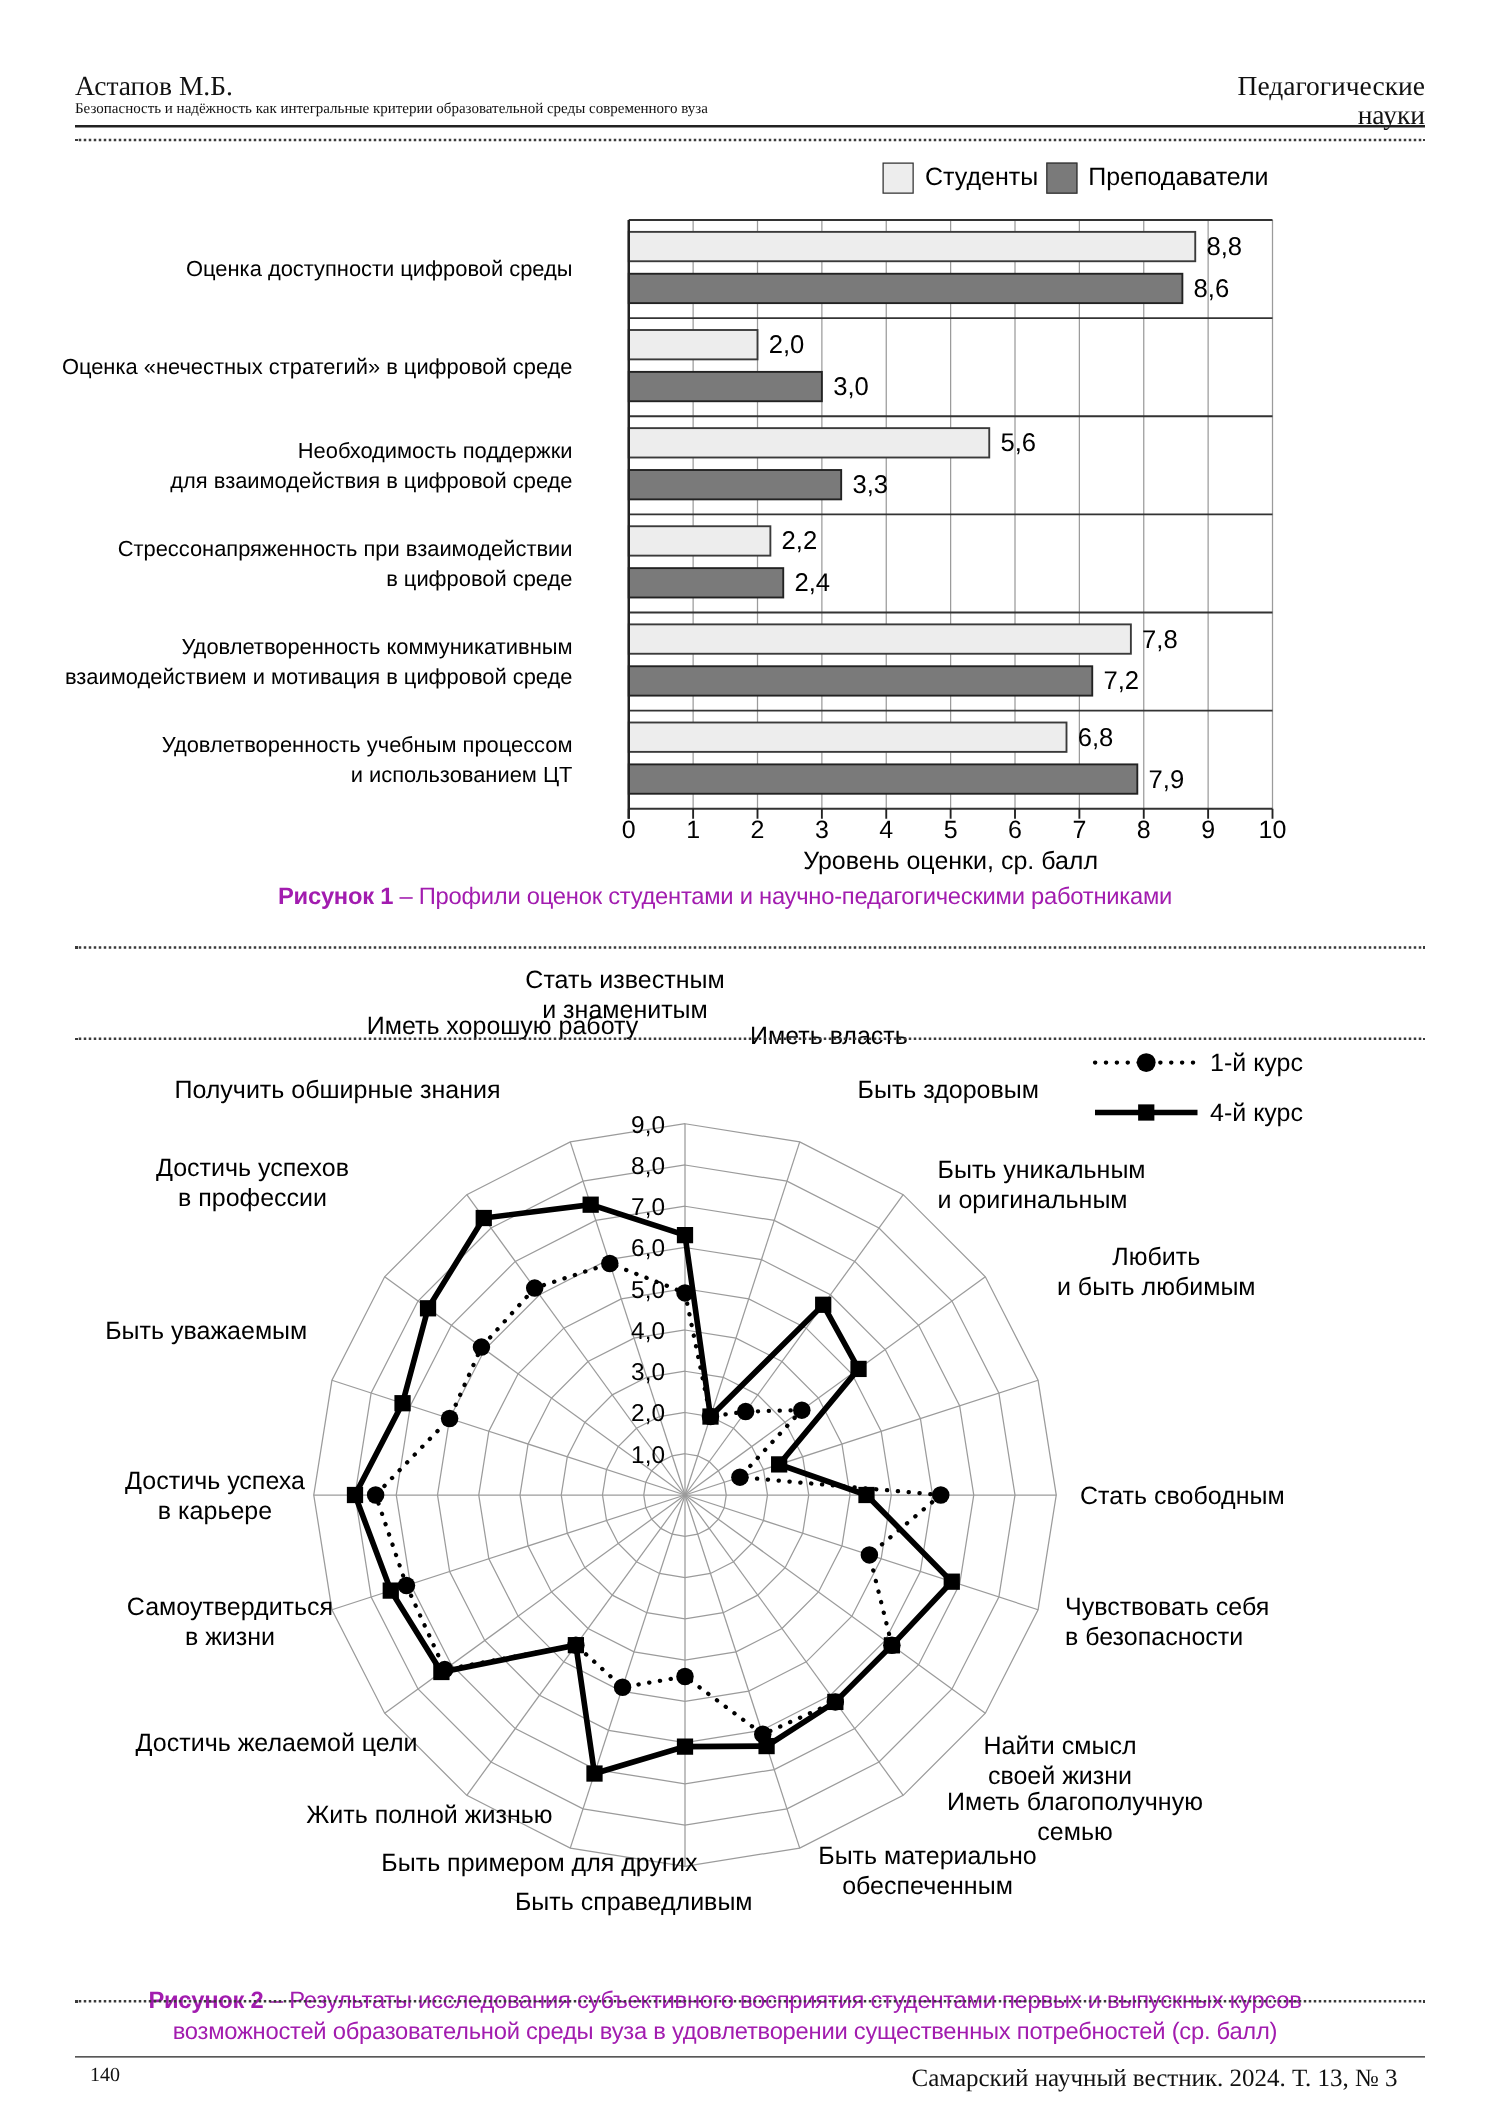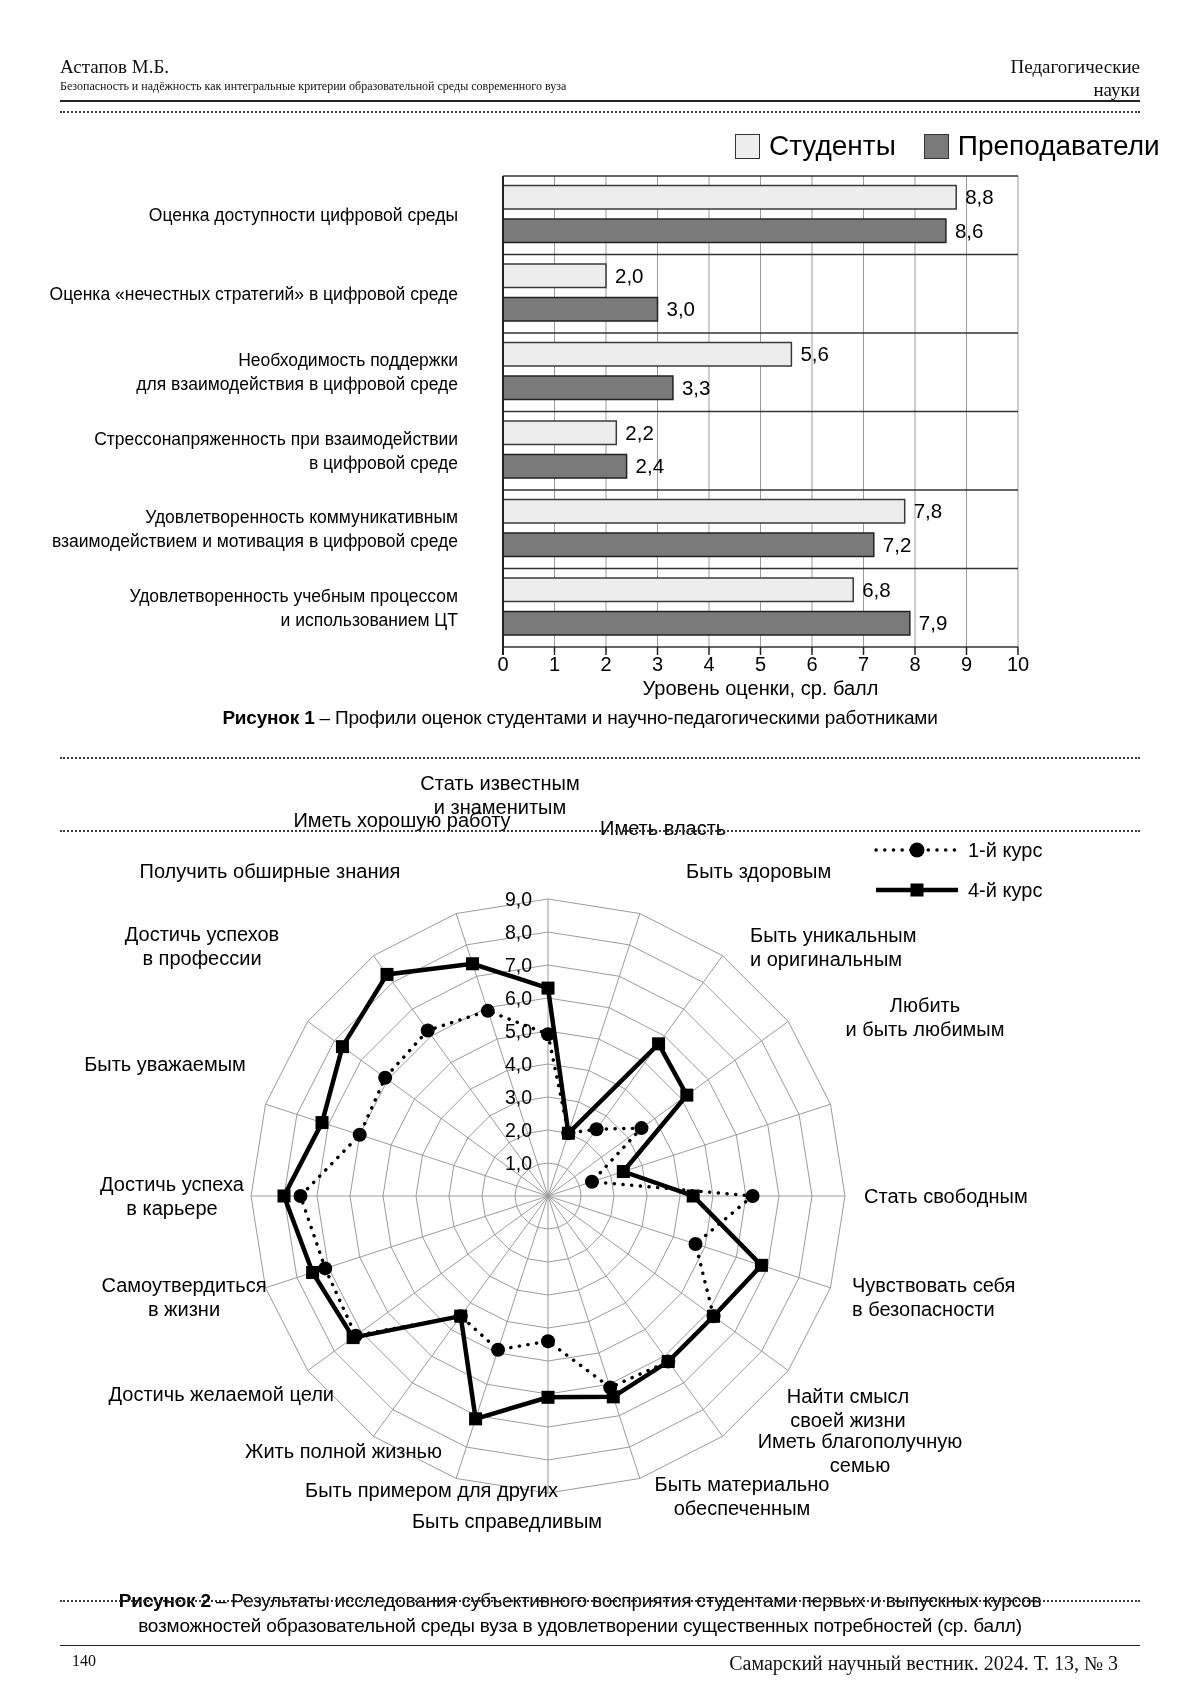--- a/index.html
+++ b/index.html
@@ -1,32 +1,32 @@
 <!DOCTYPE html>
 <html><head>
 <meta charset="utf-8">
 <style>
   html,body{margin:0;padding:0;background:#e8e8e8;}
   .page{position:relative;width:1200px;height:1697px;margin:0 auto;background:#ffffff;
         font-family:"Liberation Sans",sans-serif;color:#000;overflow:hidden;}
   .abs{position:absolute;}
   
-  .ser{font-family:"Liberation Serif",serif;font-size:19px;color:#111;white-space:nowrap;}
+  .ser{font-family:"Liberation Serif",serif;font-size:22px;color:#111;white-space:nowrap;}
   .ital{}
   .hdr-title{font-size:12px;}
   
   .rule-solid{position:absolute;left:60px;width:1080px;height:0;border-top:2px solid #222;}
   .rule-dotted{position:absolute;left:60px;width:1080px;height:0;border-top:2px dotted #3a3a3a;}
   
   .caption{position:absolute;left:80px;width:1000px;text-align:center;font-size:19px;
-           line-height:24.5px;letter-spacing:-0.2px;color:#000000;}
+           line-height:24.5px;letter-spacing:-0.2px;color:#a21caf;}
   .caption b{font-weight:bold;}
   
-  .f1-legend{position:absolute;top:130px;left:706px;display:flex;gap:28px;align-items:center;
-             font-size:28px;margin-left:29px;}
+  .f1-legend{position:absolute;top:130px;left:706px;display:flex;gap:6px;align-items:center;
+             font-size:20px;}
   .f1-li{display:flex;align-items:center;}
   .lg-box{display:inline-block;width:23px;height:23px;border:1.6px solid #333;margin-right:9px;}
   .lg-light{background:#ededed;}
   .lg-dark{background:#7a7a7a;}
   svg text{font-family:"Liberation Sans",sans-serif;}
 </style>
 </head>
 <body>
 
 <div class="page">

